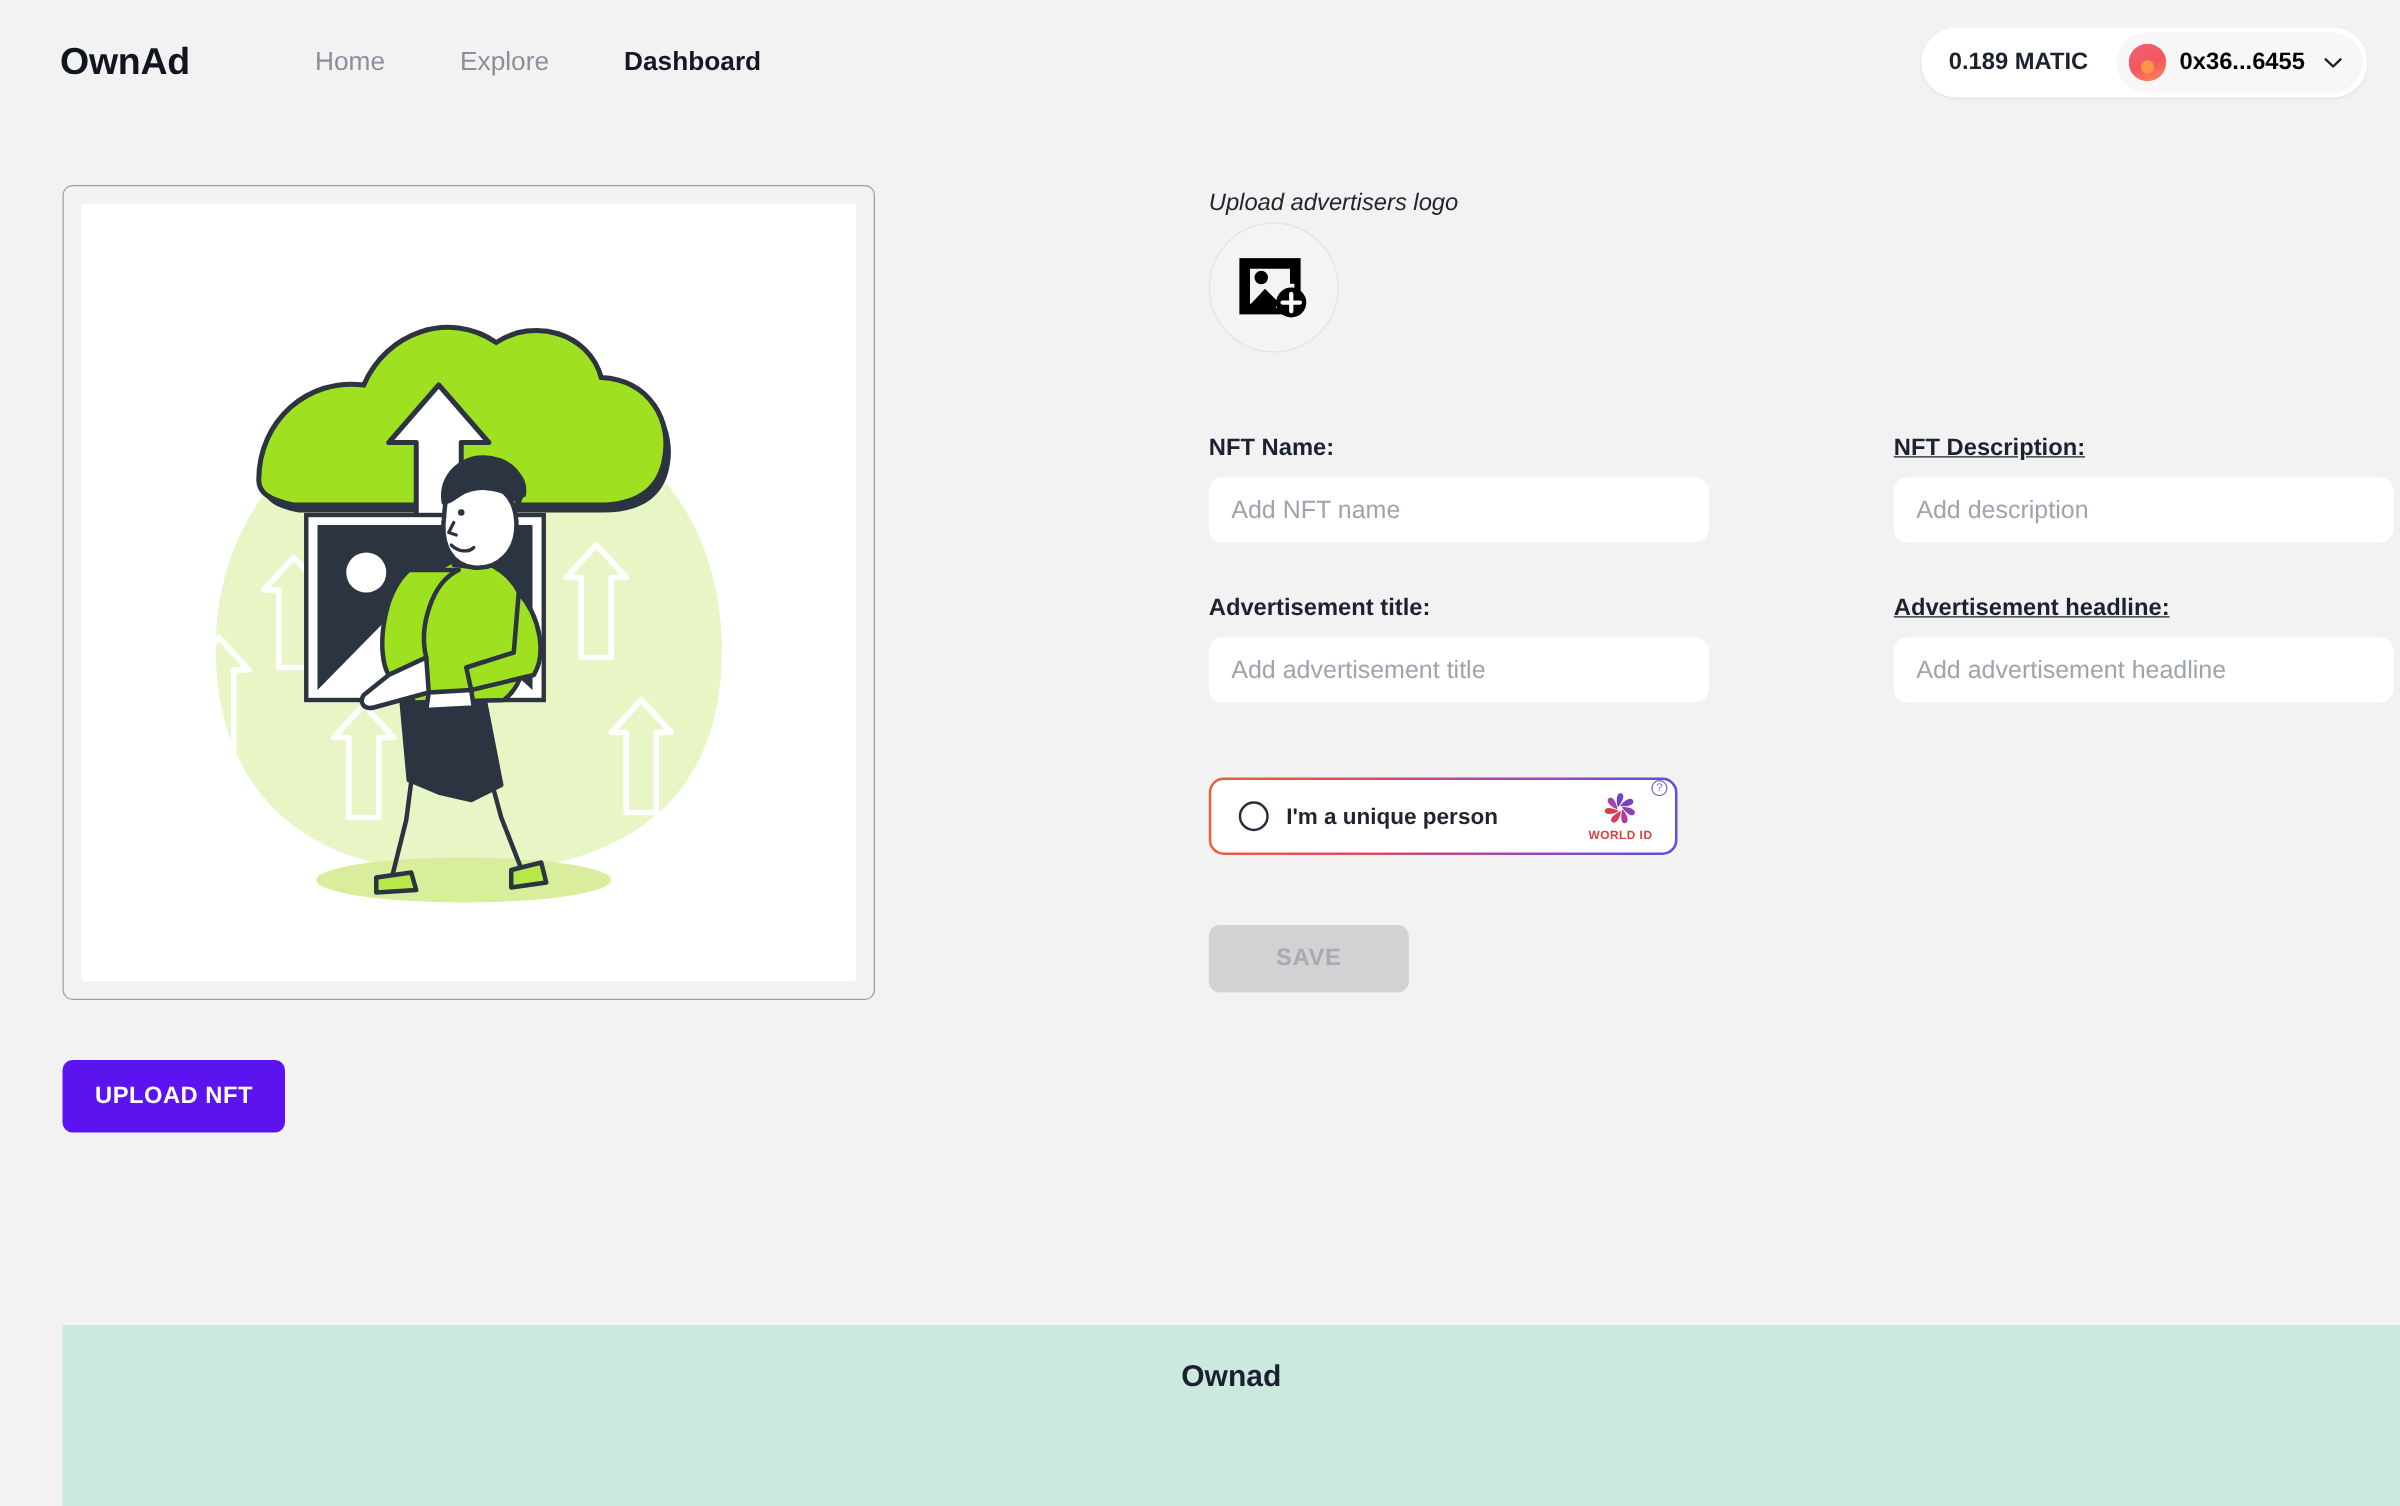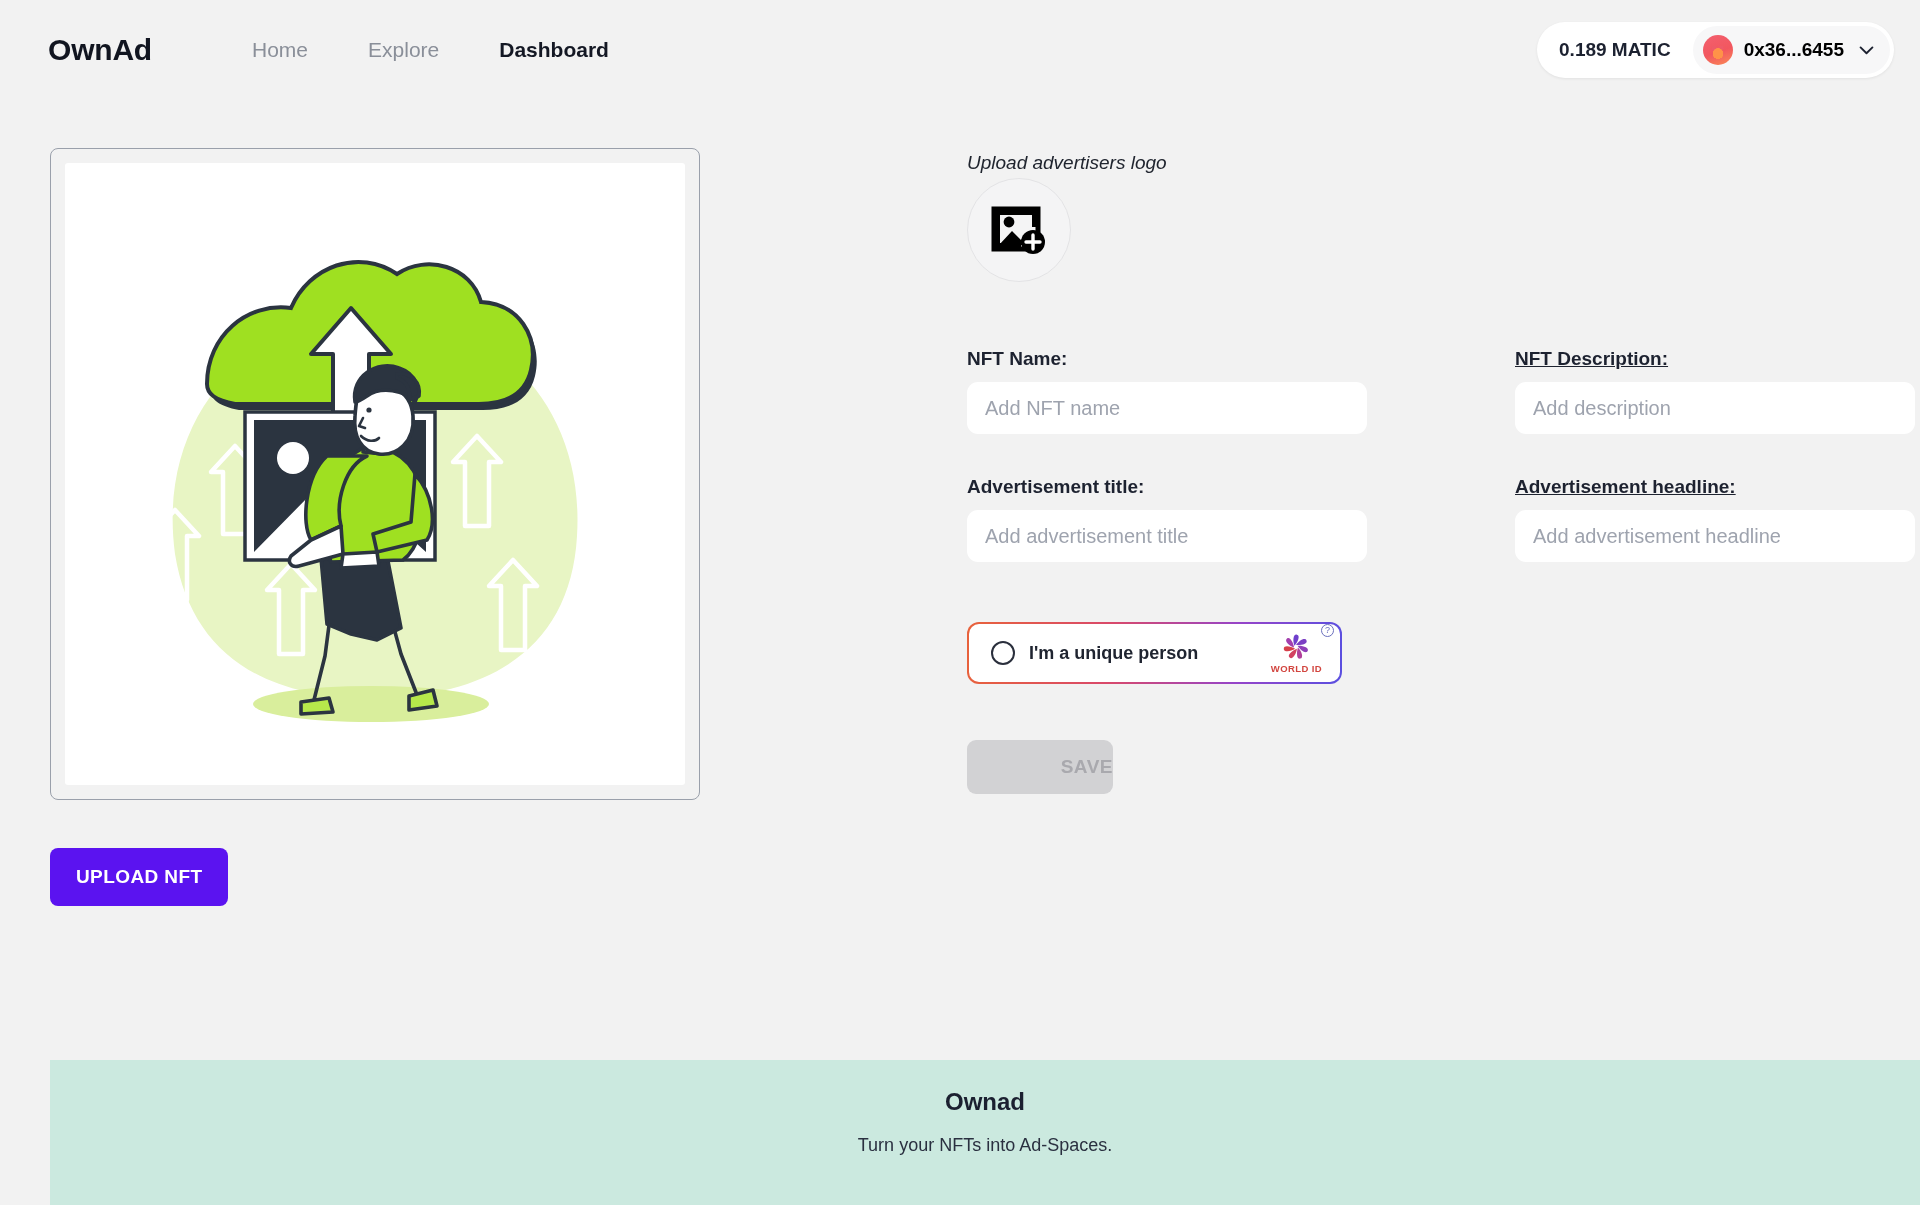--- a/index.html
+++ b/index.html
@@ -311,32 +311,31 @@
   .worldid-name {
     font-size: 9.5px;
     font-weight: 700;
     letter-spacing: 0.4px;
     color: #d2453f;
     margin-top: 1px;
   }
 
   
   .save-btn {
-    width: 146px;
+    width: 160px;
     height: 54px;
     background: #d2d2d4;
     color: #a9a9ae;
     font-size: 19px;
     font-weight: 700;
     letter-spacing: 0.5px;
     border: none;
     border-radius: 9px;
     cursor: default;
     font-family: "Liberation Sans", sans-serif;
-    text-align: right;
   }
 
   
   .footer {
     position: absolute;
     left: 50px;
     right: 0;
     bottom: 0;
     height: 145px;
     background: #cbe9df;
@@ -526,14 +525,13 @@
       </div>
     </div>
 
     <button class="save-btn" disabled="">SAVE</button>
 
   </div>
 </div>
 
 <div class="footer">
   <div class="footer-title">Ownad</div>
-  <div class="footer-line">Turn your NFTs into Ad-Spaces.</div>
 </div>
 
 </body></html>

